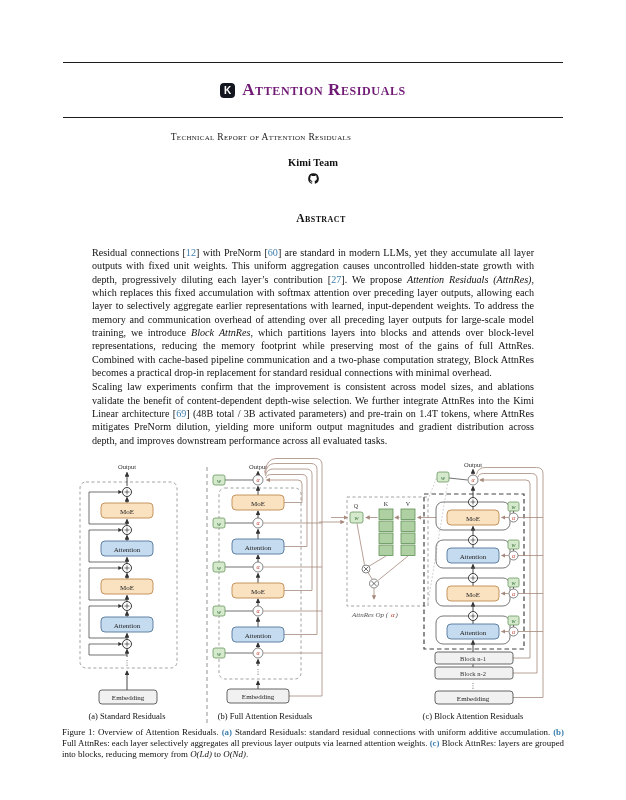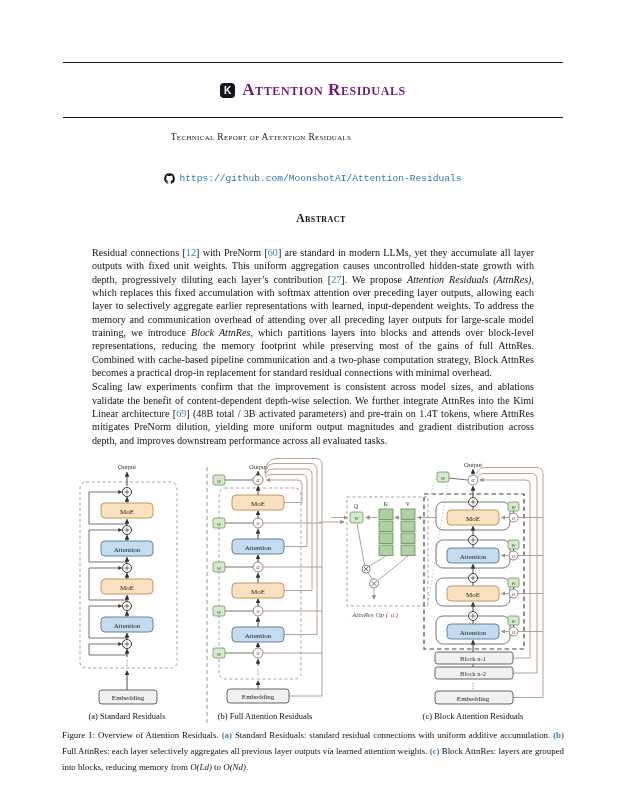--- a/index.html
+++ b/index.html
@@ -14,21 +14,21 @@
   .paper-title{margin:0;font-size:17px;font-weight:600;font-variant:small-caps;letter-spacing:0.6px;color:#701a75;}
   .subtitle{position:absolute;top:132px;left:0;width:522px;text-align:center;font-variant:small-caps;
             font-size:9.5px;letter-spacing:0.3px;color:#1a1a1a;}
   .author{position:absolute;top:157px;left:0;width:626px;text-align:center;font-size:10.5px;font-weight:bold;}
   .link-row{position:absolute;top:173px;left:0;width:626px;display:flex;justify-content:center;align-items:center;gap:4px;}
   .repo-link{font-family:"Liberation Mono","DejaVu Sans Mono",monospace;font-size:9.6px;color:#2878B8;text-decoration:none;}
   .abs-head{position:absolute;top:212px;left:8px;width:626px;text-align:center;font-variant:small-caps;
             font-weight:bold;font-size:11.5px;letter-spacing:0.4px;}
   .abs-body{position:absolute;top:231px;left:92px;width:442px;font-size:10.15px;line-height:13.35px;text-align:justify;margin-top:15px;}
   .abs-body p{margin:0 0 1px 0;}
-  .fig-caption{position:absolute;top:727px;left:62px;width:502px;font-size:8.9px;line-height:16px;text-align:justify;}
+  .fig-caption{position:absolute;top:727px;left:62px;width:502px;font-size:8.9px;line-height:11px;text-align:justify;}
   .seg-plain{}
   .seg-cite{color:#3D7FAF;}
   .seg-ref{color:#3D7FAF;font-weight:600;}
   .seg-italic{font-style:italic;}
   .seg-math{font-style:italic;}
   .fig{position:absolute;top:455px;left:0;}
   
   .fig text{font-family:"Liberation Serif","DejaVu Serif",serif;}
   .ln{stroke:#333;stroke-width:0.9;fill:none;}
   .lnt{stroke:#333;stroke-width:0.7;fill:none;}
@@ -63,26 +63,26 @@
 
   <div class="title-row">
     <span class="kimi-logo">K</span>
     <h1 class="paper-title">Attention Residuals</h1>
   </div>
 
   <div class="rule rule2"></div>
 
   <div class="subtitle">Technical Report of Attention Residuals</div>
 
+  <div class="author">Kimi Team</div>
 
   <div class="link-row">
     <svg width="11" height="11" viewBox="0 0 10 10">
       <path fill="#171515" d="M5 .3a4.8 4.8 0 0 0-1.52 9.36c.24.04.33-.1.33-.23v-.82c-1.34.29-1.62-.65-1.62-.65-.22-.55-.54-.7-.54-.7-.44-.3.03-.29.03-.29.48.03.74.5.74.5.43.74 1.13.53 1.4.4.05-.31.17-.52.31-.64-1.07-.12-2.2-.54-2.2-2.38 0-.53.19-.96.5-1.3-.06-.12-.22-.61.04-1.27 0 0 .4-.13 1.33.5a4.6 4.6 0 0 1 2.4 0c.92-.63 1.33-.5 1.33-.5.26.66.1 1.15.05 1.27.3.34.49.77.49 1.3 0 1.85-1.14 2.26-2.21 2.38.17.15.33.44.33.9v1.3c0 .13.09.28.33.23A4.8 4.8 0 0 0 5 .3z"></path>
     </svg>
-    <a class="repo-link" href="#">https://github.com/MoonshotAI/Attention-Residuals</a>
   </div>
 
   <div class="abs-head">Abstract</div>
 
   <div class="abs-body">
     <p><span class="seg-plain">Residual connections [</span><span class="seg-cite">12</span><span class="seg-plain">] with PreNorm [</span><span class="seg-cite">60</span><span class="seg-plain">] are standard in modern LLMs, yet they accumulate all layer outputs with fixed unit weights. This uniform aggregation causes uncontrolled hidden-state growth with depth, progressively diluting each layer’s contribution [</span><span class="seg-cite">27</span><span class="seg-plain">]. We propose </span><span class="seg-italic">Attention Residuals (AttnRes)</span><span class="seg-plain">, which replaces this fixed accumulation with softmax attention over preceding layer outputs, allowing each layer to selectively aggregate earlier representations with learned, input-dependent weights. To address the memory and communication overhead of attending over all preceding layer outputs for large-scale model training, we introduce </span><span class="seg-italic">Block AttnRes</span><span class="seg-plain">, which partitions layers into blocks and attends over block-level representations, reducing the memory footprint while preserving most of the gains of full AttnRes. Combined with cache-based pipeline communication and a two-phase computation strategy, Block AttnRes becomes a practical drop-in replacement for standard residual connections with minimal overhead.</span></p>
     <p><span class="seg-plain">Scaling law experiments confirm that the improvement is consistent across model sizes, and ablations validate the benefit of content-dependent depth-wise selection. We further integrate AttnRes into the Kimi Linear architecture [</span><span class="seg-cite">69</span><span class="seg-plain">] (48B total / 3B activated parameters) and pre-train on 1.4T tokens, where AttnRes mitigates PreNorm dilution, yielding more uniform output magnitudes and gradient distribution across depth, and improves downstream performance across all evaluated tasks.</span></p>
   </div>
 
   <svg class="fig" width="626" height="270" viewBox="0 0 626 270">

